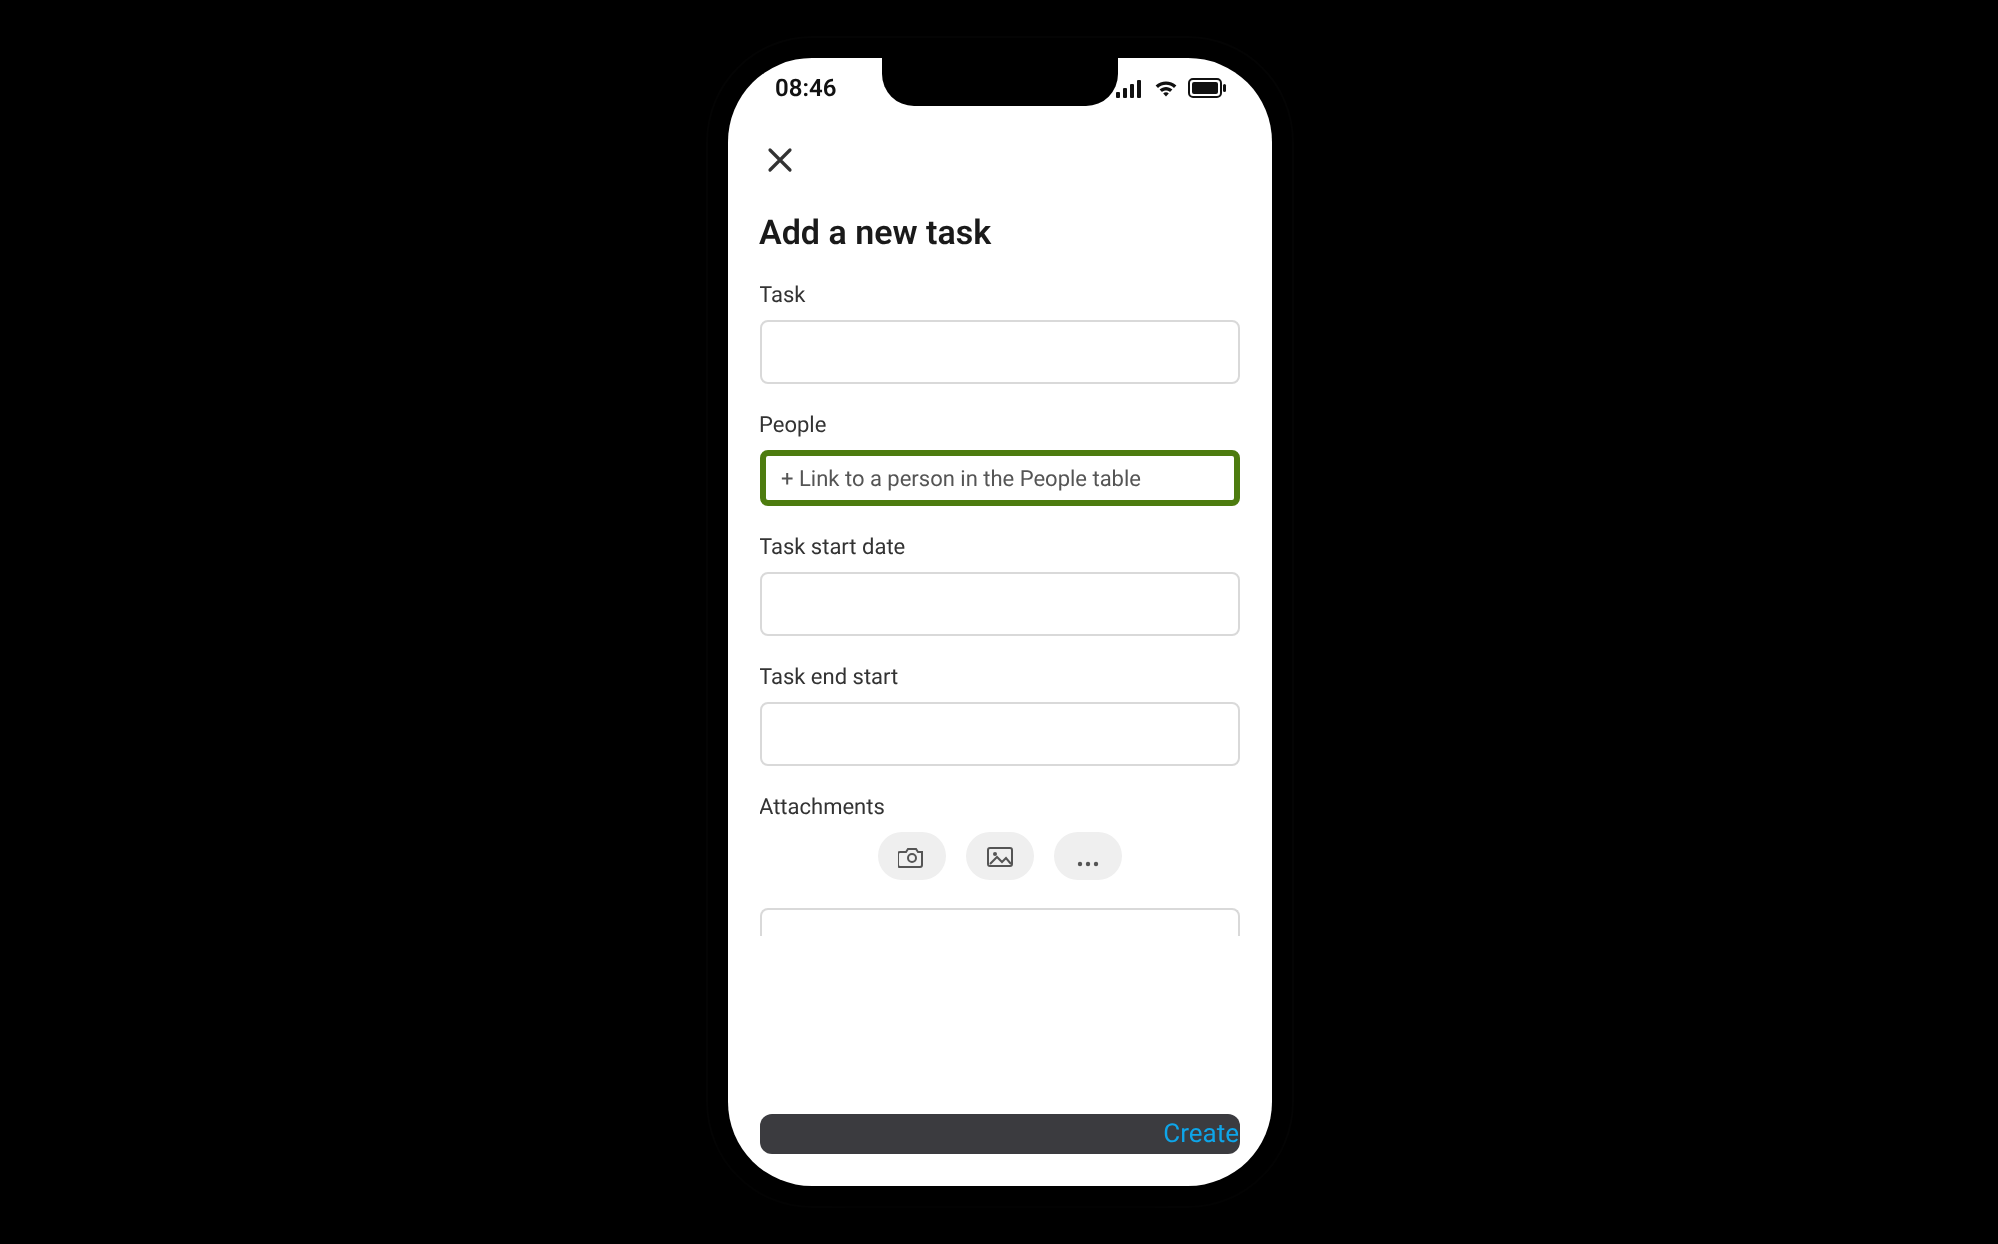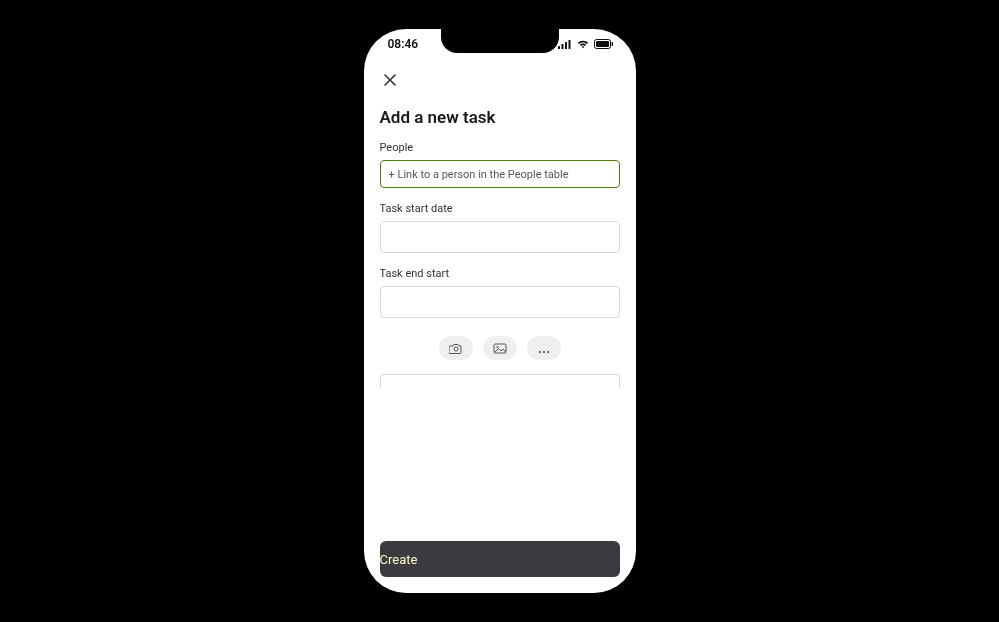--- a/index.html
+++ b/index.html
@@ -109,21 +109,21 @@
     border-radius: 4px;
     background: #fff;
     padding: 0 8px;
     font-size: 11px;
     color: #333;
   }
   .field-input::placeholder { color: #666; }
   .link-input {
     width: 100%;
     height: 28px;
-    border: 1px solid #4d7c0f;
+    border: 3px solid #4d7c0f;
     border-radius: 4px;
     background: #fff;
     padding: 0 8px;
     font-size: 11px;
     color: #555;
     display: flex;
     align-items: center;
     cursor: pointer;
   }
 
@@ -148,27 +148,27 @@
   .notes-input {
     width: 100%;
     height: 14px;
     border: 1px solid #d9d9d9;
     border-bottom: none;
     border-radius: 4px 4px 0 0;
     background: #fff;
   }
 
   .create-btn {
-    height: 36px;
+    height: 20px;
     background: #3b3b3f;
-    color: #fef9c3;
+    color: #0ea5e9;
     border-radius: 6px;
     display: flex;
     align-items: center;
-    justify-content: flex-start;
+    justify-content: flex-end;
     font-size: 13px;
     font-weight: 400;
     cursor: pointer;
     margin-top: auto;
   }
 </style>
 </head>
 <body>
 
 <div class="phone">
@@ -212,39 +212,44 @@
             <path d="M2 2 L12 12 M12 2 L2 12" stroke="#333" stroke-width="1.6" stroke-linecap="round"></path>
           </svg>
         </span>
       </div>
     </div>
 
     <h1 class="title">Add a new task</h1>
 
     <div class="form">
 
+      <div>
+        <label class="field-label">Task</label>
+        <input class="field-input" type="text" value="" style="">
+      </div>
 
       <div>
         <label class="field-label">People</label>
         <div class="link-input">
           <span>+ Link to a person in the People table</span>
         </div>
       </div>
 
       <div>
         <label class="field-label">Task start date</label>
         <input class="field-input" type="text" value="" style="">
       </div>
 
       <div>
         <label class="field-label">Task end start</label>
         <input class="field-input" type="text" value="" style="">
       </div>
 
       <div>
+        <label class="field-label">Attachments</label>
         <div class="attach-row">
           <div class="attach-btn">
             <span>
               <svg width="14" height="11" viewBox="0 0 14 11">
                 <path d="M2 3 h2 l1 -1.5 h4 l1 1.5 h2 v6.5 a1 1 0 0 1 -1 1 h-10 a1 1 0 0 1 -1 -1 v-5.5 a1 1 0 0 1 1 -1 z" fill="none" stroke="#555" stroke-width="1"></path>
                 <circle cx="7" cy="6" r="2" fill="none" stroke="#555" stroke-width="1"></circle>
               </svg>
             </span>
           </div>
           <div class="attach-btn">

